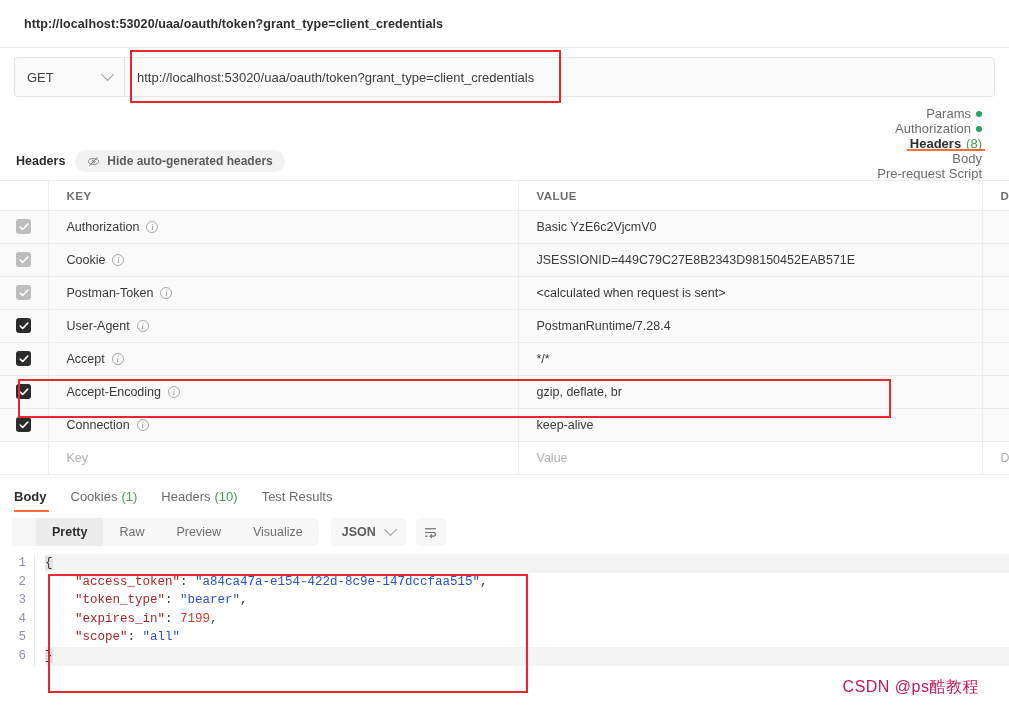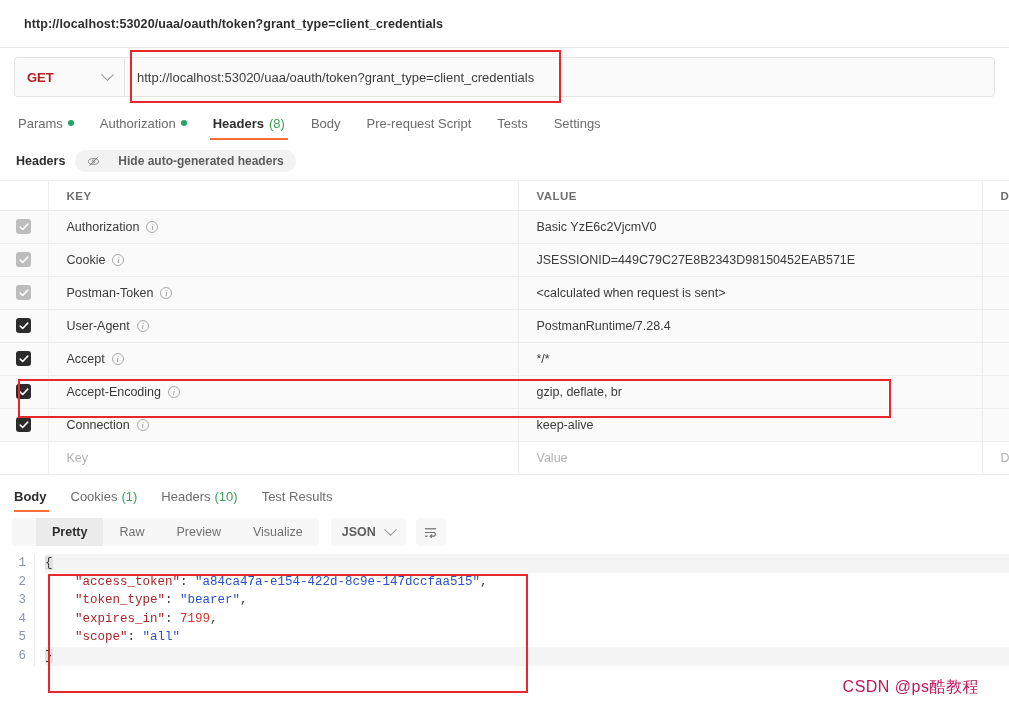--- a/index.html
+++ b/index.html
@@ -26,56 +26,56 @@
   
   .urlrow{
     height:58px; display:flex; align-items:center;
     padding:0 14px; background:#fff; position:relative;
   }
   .method{
     width:110px; height:40px; background:#fafafa;
     border:1px solid #e4e4e4; border-right:none;
     border-radius:4px 0 0 4px;
     display:flex; align-items:center; justify-content:space-between;
-    padding:0 12px; font-size:13px; color:#b91c1c; font-weight:700;
+    padding:0 12px; font-size:13px; color:#404040; font-weight:400;
   }
   .chev{ width:9px; height:9px; border-right:1.4px solid #9a9a9a; border-bottom:1.4px solid #9a9a9a;
          transform:rotate(45deg) translate(-2px,-2px); }
   .urlinput{
     flex:1; height:40px; background:#fafafa;
     border:1px solid #e4e4e4; border-radius:0 4px 4px 0;
     display:flex; align-items:center; padding:0 12px;
     font-size:13px; color:#3d3d3d;
   }
   .redbox{ position:absolute; border:2px solid #e8272c; pointer-events:none; }
   #rb-url{ left:130px; top:2px; width:431px; height:53px; }
 
   
   .reqtabs{
     display:flex; align-items:flex-end; gap:0;
-    padding:0 14px; height:34px; background:#fff;
+    padding:0 14px; height:34px; background:#fff;flex-direction:column;
   }
   .rtab{
     position:relative; height:34px; display:flex; align-items:center; gap:5px;
     padding:0 13px; font-size:13px; color:#6b6b6b; cursor:default;
   }
   .rtab:first-child{ padding-left:4px; }
   .rtab.active{ color:#2e2e2e; font-weight:600; }
   .rtab.active:after{
     content:""; position:absolute; left:10px; right:10px; bottom:0;
     height:2px; background:#ff6c37;
   }
   .rtab .count{ color:#3d9e5a; font-weight:400; }
   .greendot{ width:6px;height:6px;border-radius:50%;background:#20a464;display:inline-block;}
 
   
   .subbar{ display:flex; align-items:center; gap:10px; padding:10px 14px 8px 16px; }
   .subbar .lbl{ font-size:12.5px; font-weight:bold; color:#2e2e2e; }
   .pillbtn{
-    display:flex; align-items:center; gap:18px;
+    display:flex; align-items:center; gap:7px;
     background:#f2f2f2; border-radius:14px; padding:4px 12px;
     font-size:12px; font-weight:bold; color:#5d5d5d;
   }
 
   
   .tbl{ width:100%; border-collapse:collapse; table-layout:fixed; }
   .tbl col.c-chk{ width:48px; }
   .tbl col.c-key{ width:470px; }
   .tbl col.c-val{ width:464px; }
   .tbl col.c-desc{ width:27px; }

